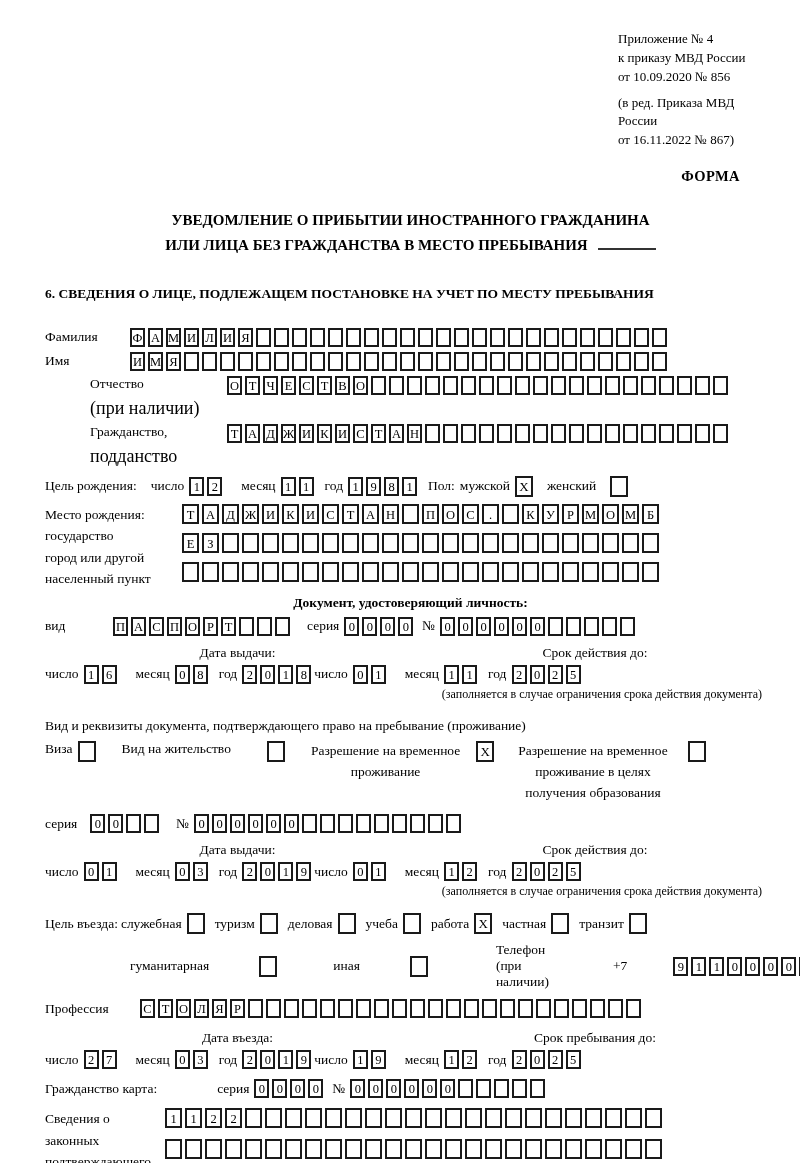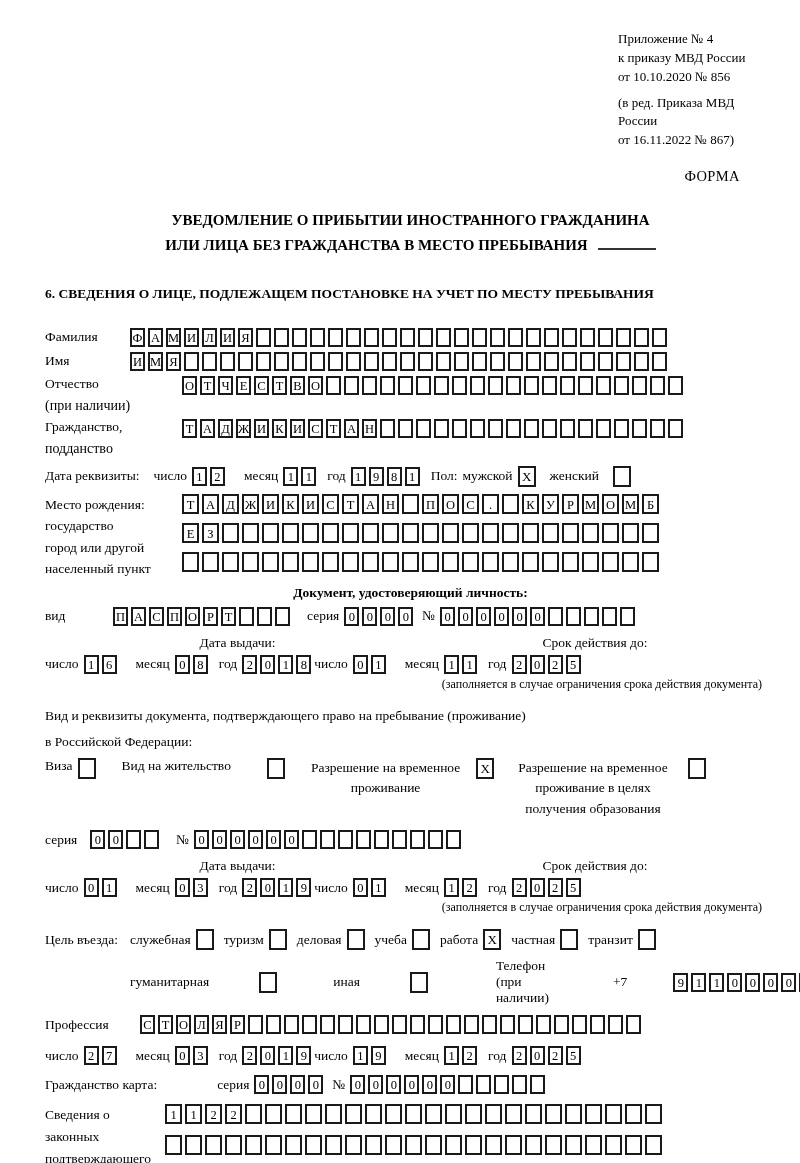--- a/index.html
+++ b/index.html
@@ -4,29 +4,29 @@
 <style>
   * { box-sizing:border-box; }
   html,body { margin:0; padding:0; background:#fff; }
   .page {
     width:800px; height:1163px; overflow:hidden; background:#fff; color:#000;
     font-family:"Liberation Serif","DejaVu Serif",serif; font-size:13.5px;
     padding:30px 24px 12px 45px; position:relative;
   }
   .annot { margin-left:573px; font-size:13px; line-height:1.45; }
   .annot .g2 { margin-top:7px; }
-  .forma { margin-top:18px; padding-right:36px; text-align:right; font-weight:normal; font-size:14.5px; letter-spacing:.4px; }
+  .forma { margin-top:18px; padding-right:36px; text-align:right; font-weight:bold; font-size:14.5px; letter-spacing:.4px; }
   .title { margin-top:23px; text-align:center; font-weight:bold; font-size:15px; line-height:1.65; }
   .uline { display:inline-block; width:58px; border-bottom:2px solid #333; height:13px; margin-left:10px; }
   .sec { margin-top:28px; font-weight:bold; font-size:13.5px; }
 
   .frow { display:flex; align-items:center; margin-top:5px; }
-  .frow.top { align-items:flex-start; }
+  .frow.top { align-items:flex-start;justify-content:center; }
   .flab { flex:none; }
-  .sub { font-size:14px; margin-top:6px; }
+  .sub { font-size:18px; margin-top:6px; }
   .boxes { display:flex; flex-wrap:nowrap; }
   .bx { flex:none; width:15px; height:19px; border:2px solid #1a1a1a; margin-right:3px;
         font-size:12.5px; line-height:17px; text-align:center; }
   .bx.lg { width:17px; height:20px; line-height:18px; }
   .cb { flex:none; display:inline-block; width:18px; height:21px; border:2px solid #1a1a1a;
         font-size:13px; line-height:18px; text-align:center; vertical-align:middle; }
 
   .mrow { display:flex; margin-top:7px; align-items:flex-start; }
   .lcol { flex:none; width:137px; line-height:1.6; }
   .rcol { display:flex; flex-direction:column; gap:9px; }
@@ -53,21 +53,21 @@
   .ind { padding-left:85px;gap:40px; }
 </style>
 </head>
 <body>
 
 <div class="page">
 
   <div class="annot">
     <div>Приложение № 4</div>
     <div>к приказу МВД России</div>
-    <div>от 10.10.2020 № 856</div>
+    <div>от 10.09.2020 № 856</div>
     <div class="g2">
       <div>(в ред. Приказа МВД России</div>
       <div>от 16.11.2022 № 867)</div>
     </div>
   </div>
 
   <div class="forma">ФОРМА</div>
 
   <div class="title">
     <div>УВЕДОМЛЕНИЕ О ПРИБЫТИИ ИНОСТРАННОГО ГРАЖДАНИНА</div>
@@ -216,21 +216,21 @@
         <span class="bx"></span>
         <span class="bx"></span>
         <span class="bx"></span>
         <span class="bx"></span>
         <span class="bx"></span>
         <span class="bx"></span>
       </span>
   </div>
 
   <div class="frow" style="margin-top:9px;">
-    <span>Дата реквизиты:</span>
+    <span>Цель рождения:</span>
     <span class="dlbl" style="margin-left:14px;">число</span>
     <span class="boxes">
         <span class="bx">1</span>
         <span class="bx">2</span>
       </span>
     <span class="dlbl gap1">месяц</span>
     <span class="boxes">
         <span class="bx">1</span>
         <span class="bx">1</span>
       </span>
@@ -419,21 +419,20 @@
             <span class="bx">2</span>
             <span class="bx">5</span>
           </span>
       </span>
     </div>
     <div class="note">(заполняется в случае ограничения срока действия документа)</div>
   </div>
 
   <div class="para">
     <div>Вид и реквизиты документа, подтверждающего право на пребывание (проживание)</div>
-    <div>в Российской Федерации:</div>
   </div>
 
   <div class="optrow">
     <span>Виза</span>
     <span class="cb mlx" style="margin-left:5px;"></span>
     <span style="margin-left:26px;">Вид на жительство</span>
     <span class="cb" style="margin-left:36px;"></span>
     <span class="optml" style="margin-left:26px;">
       <div>Разрешение на временное</div>
       <div>проживание</div>
@@ -518,21 +517,21 @@
             <span class="bx">2</span>
             <span class="bx">5</span>
           </span>
       </span>
     </div>
     <div class="note">(заполняется в случае ограничения срока действия документа)</div>
   </div>
 
   <div class="prow" style="margin-top:14px;">
     <span>Цель въезда:</span>
-    <span class="optlab" style="margin-left:12px;">служебная</span>
+    <span class="optlab" style="margin-left:3px;">служебная</span>
     <span class="cb"></span>
     <span class="optlab">туризм</span>
     <span class="cb"></span>
     <span class="optlab">деловая</span>
     <span class="cb"></span>
     <span class="optlab">учеба</span>
     <span class="cb"></span>
     <span class="optlab">работа</span>
     <span class="cb">X</span>
     <span class="optlab">частная</span>
@@ -590,20 +589,24 @@
         <span class="bx"></span>
         <span class="bx"></span>
         <span class="bx"></span>
         <span class="bx"></span>
         <span class="bx"></span>
         <span class="bx"></span>
       </span>
   </div>
 
   <div class="dsec" style="margin-top:12px;">
+    <div class="heads">
+      <div class="h1">Дата въезда:</div>
+      <div class="h2">Срок пребывания до:</div>
+    </div>
     <div class="dline">
       <span class="dgrp w1">
         <span class="dlbl">число</span>
         <span class="boxes">
             <span class="bx">2</span>
             <span class="bx">7</span>
           </span>
         <span class="dlbl gap1">месяц</span>
         <span class="boxes">
             <span class="bx">0</span>

